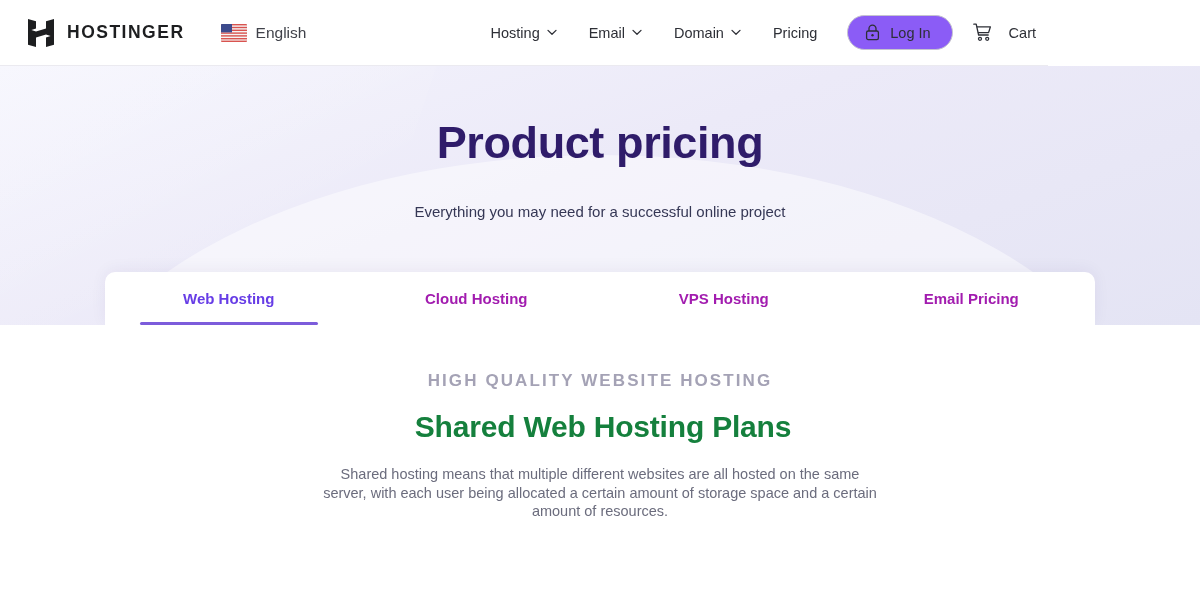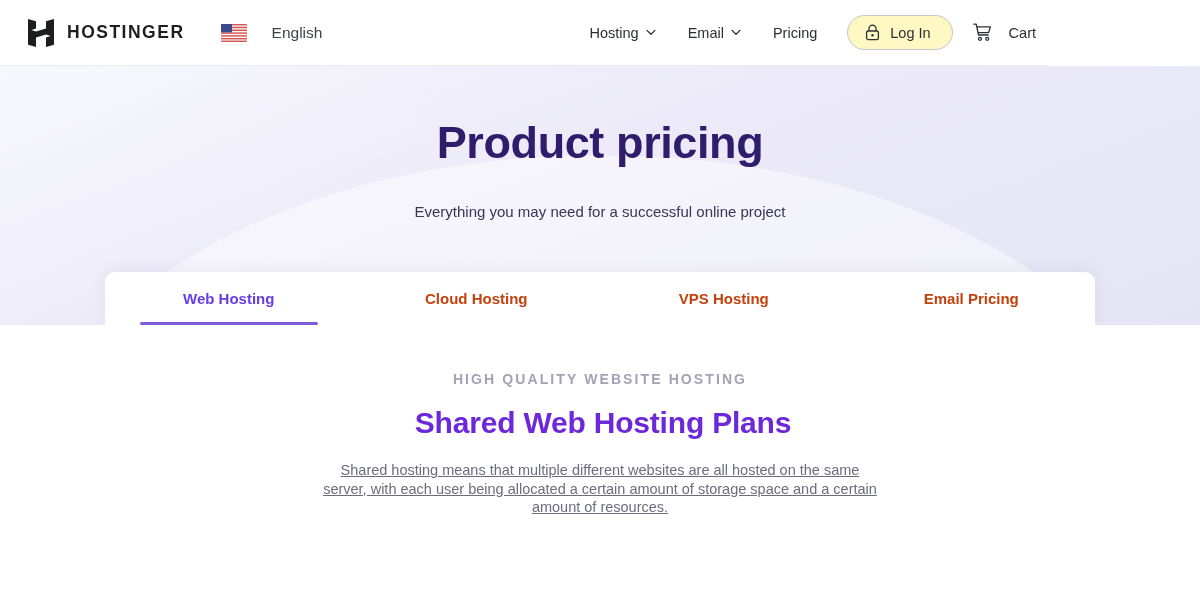--- a/index.html
+++ b/index.html
@@ -36,21 +36,21 @@
     font-size: 17.5px;
     font-weight: bold;
     letter-spacing: 1.5px;
     color: #1d1e20;
     white-space: nowrap;
   }
 
   .lang {
     display: flex;
     align-items: center;
-    gap: 25px;
+    gap: 9px;
     margin-left: 36px;
     cursor: pointer;
   }
   .flag { width: 26px; height: 18px; display: block; border-radius: 1px; flex: none; }
   .lang-label { font-size: 15.5px; color: #40424a; }
 
   .nav {
     margin-left: auto;
     display: flex;
     align-items: center;
@@ -72,21 +72,21 @@
   .login-btn {
     display: flex;
     align-items: center;
     gap: 10px;
     border: 1px solid #c5c4cf;
     border-radius: 999px;
     padding: 8px 21px 8px 17px;
     margin-left: 14px;
     font-size: 14.5px;
     color: #2d2f36;
-    background: #fef9c3;
+    background: #8b5cf6;
     cursor: pointer;
     white-space: nowrap;
   }
   .lock-icon { width: 15px; height: 17px; display: block; flex: none; }
 
   .cart-btn {
     display: flex;
     align-items: center;
     gap: 17px;
     margin-left: 20px;
@@ -160,21 +160,21 @@
   }
   .tab {
     flex: 1;
     height: 100%;
     display: flex;
     align-items: center;
     justify-content: center;
     position: relative;
     font-size: 15px;
     font-weight: bold;
-    color: #c2410c;
+    color: #a21caf;
     cursor: pointer;
     white-space: nowrap;
   }
   .tab.active { color: #673de6; }
   .tab.active::after {
     content: "";
     position: absolute;
     left: 35px;
     right: 35px;
     bottom: 0;
@@ -185,42 +185,41 @@
 
   
   .main {
     position: relative;
     width: 1200px;
     background: #ffffff;
     padding-top: 46px;
   }
   .eyebrow {
     text-align: center;
-    font-size: 14px;
+    font-size: 17px;
     font-weight: bold;
     letter-spacing: 2.1px;
     color: #a4a2b5;
   }
   .section-title {
     text-align: center;
     margin-top: 19px;
     font-size: 30px;
     font-weight: bold;
-    color: #6d28d9;
+    color: #15803d;
     letter-spacing: -0.2px;
     padding-left: 6px;
   }
   .section-desc {
     margin: 21px auto 4px;
     width: 560px;
     text-align: center;
     font-size: 14.5px;
     line-height: 18.5px;
     color: #6b6c7d;
-    text-decoration: underline;
   }
 </style>
 </head>
 <body>
 
 <div class="header">
 
   <div class="brand">
     <svg class="logo-mark" viewBox="0 0 26 28">
       <path fill="#1d1e20" d="M0,0 L8,2.3 L8,9.6 L3.4,11 L8,12.4 L8,12.4 L18,9.6 L18,2.3 L26,0 L26,25.7 L18,28 L18,18.4 L22.6,17 L18,15.6 L8,18.4 L8,28 L0,25.7 Z"></path>
@@ -254,20 +253,26 @@
       </svg>
     </div>
 
     <div class="nav-item">
       <span>Email</span>
       <svg class="chev" viewBox="0 0 10 7">
         <path d="M1,1.4 L5,5.2 L9,1.4" fill="none" stroke="#2d2f36" stroke-width="1.3" stroke-linecap="round" stroke-linejoin="round"></path>
       </svg>
     </div>
 
+    <div class="nav-item">
+      <span>Domain</span>
+      <svg class="chev" viewBox="0 0 10 7">
+        <path d="M1,1.4 L5,5.2 L9,1.4" fill="none" stroke="#2d2f36" stroke-width="1.3" stroke-linecap="round" stroke-linejoin="round"></path>
+      </svg>
+    </div>
 
     <div class="nav-item">
       <span>Pricing</span>
     </div>
 
     <div class="login-btn">
       <svg class="lock-icon" viewBox="0 0 15 17">
         <path d="M4,7 L4,4.6 A3.5,3.5 0 0 1 11,4.6 L11,7" fill="none" stroke="#2d2f36" stroke-width="1.3"></path>
         <rect x="1.6" y="7" width="11.8" height="8.6" rx="1.6" fill="none" stroke="#2d2f36" stroke-width="1.3"></rect>
         <circle cx="7.5" cy="11.3" r="1.2" fill="#2d2f36"></circle>

